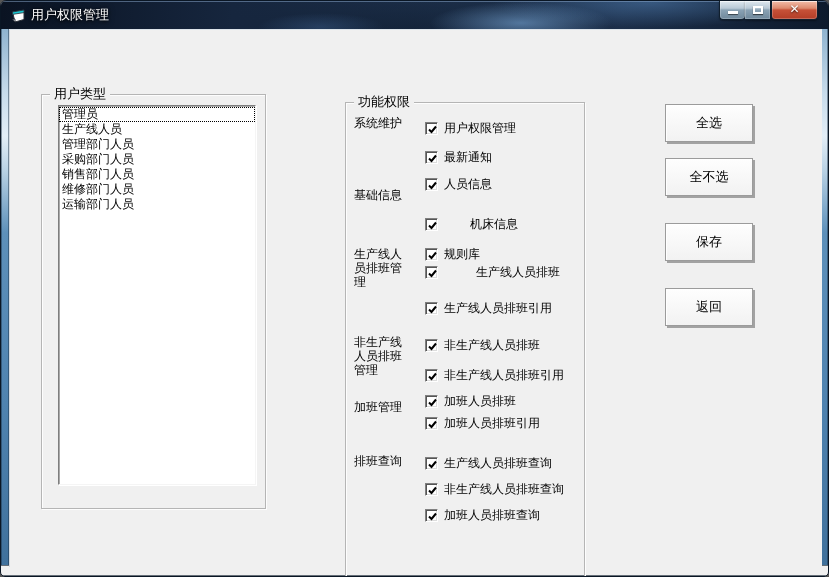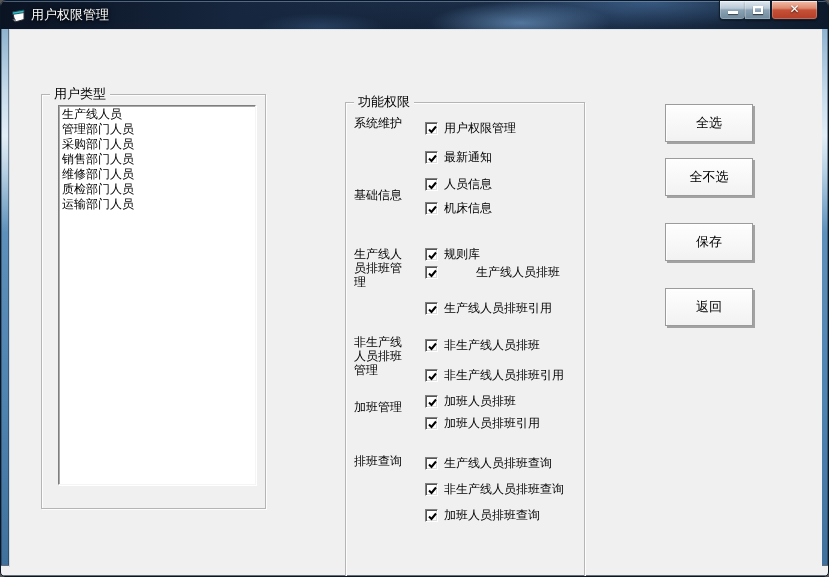--- a/index.html
+++ b/index.html
@@ -156,26 +156,26 @@
 
   <div class="frame-left"></div>
   <div class="frame-right"></div>
   <div class="frame-bottom"></div>
 
   <div class="client">
 
     <div class="groupbox" id="gb-user">
       <span class="gb-label">用户类型</span>
       <div class="listbox" id="user-list">
+          <div class="list-item focused">管理员</div>
           <div class="list-item">生产线人员</div>
           <div class="list-item">管理部门人员</div>
           <div class="list-item">采购部门人员</div>
           <div class="list-item">销售部门人员</div>
           <div class="list-item">维修部门人员</div>
-          <div class="list-item">质检部门人员</div>
           <div class="list-item">运输部门人员</div>
         </div>
     </div>
 
     <div class="groupbox" id="gb-perm">
       <span class="gb-label">功能权限</span>
       <div id="perm-body">
           <div class="section-label" style="top: 13px;">系统维护</div>
           <label class="cbrow" style="top: 18px;">
             <span class="cb">
@@ -195,21 +195,21 @@
           </label>
           <div class="section-label" style="top: 85px;">基础信息</div>
           <label class="cbrow" style="top: 74px;">
             <span class="cb">
               <svg width="13" height="13" viewBox="0 0 13 13">
                 <path d="M3 6.5 L5.5 9 L10 3.5" stroke="#000" stroke-width="2" fill="none"></path>
               </svg>
             </span>
             <span class="cbl">人员信息</span>
           </label>
-          <label class="cbrow" style="top: 98px;">
+          <label class="cbrow" style="top: 114px; gap: 26px;">
             <span class="cb">
               <svg width="13" height="13" viewBox="0 0 13 13">
                 <path d="M3 6.5 L5.5 9 L10 3.5" stroke="#000" stroke-width="2" fill="none"></path>
               </svg>
             </span>
             <span class="cbl">机床信息</span>
           </label>
           <div class="section-label" style="top: 144px;">生产线人员排班管理</div>
           <label class="cbrow" style="top: 144px;">
             <span class="cb">

